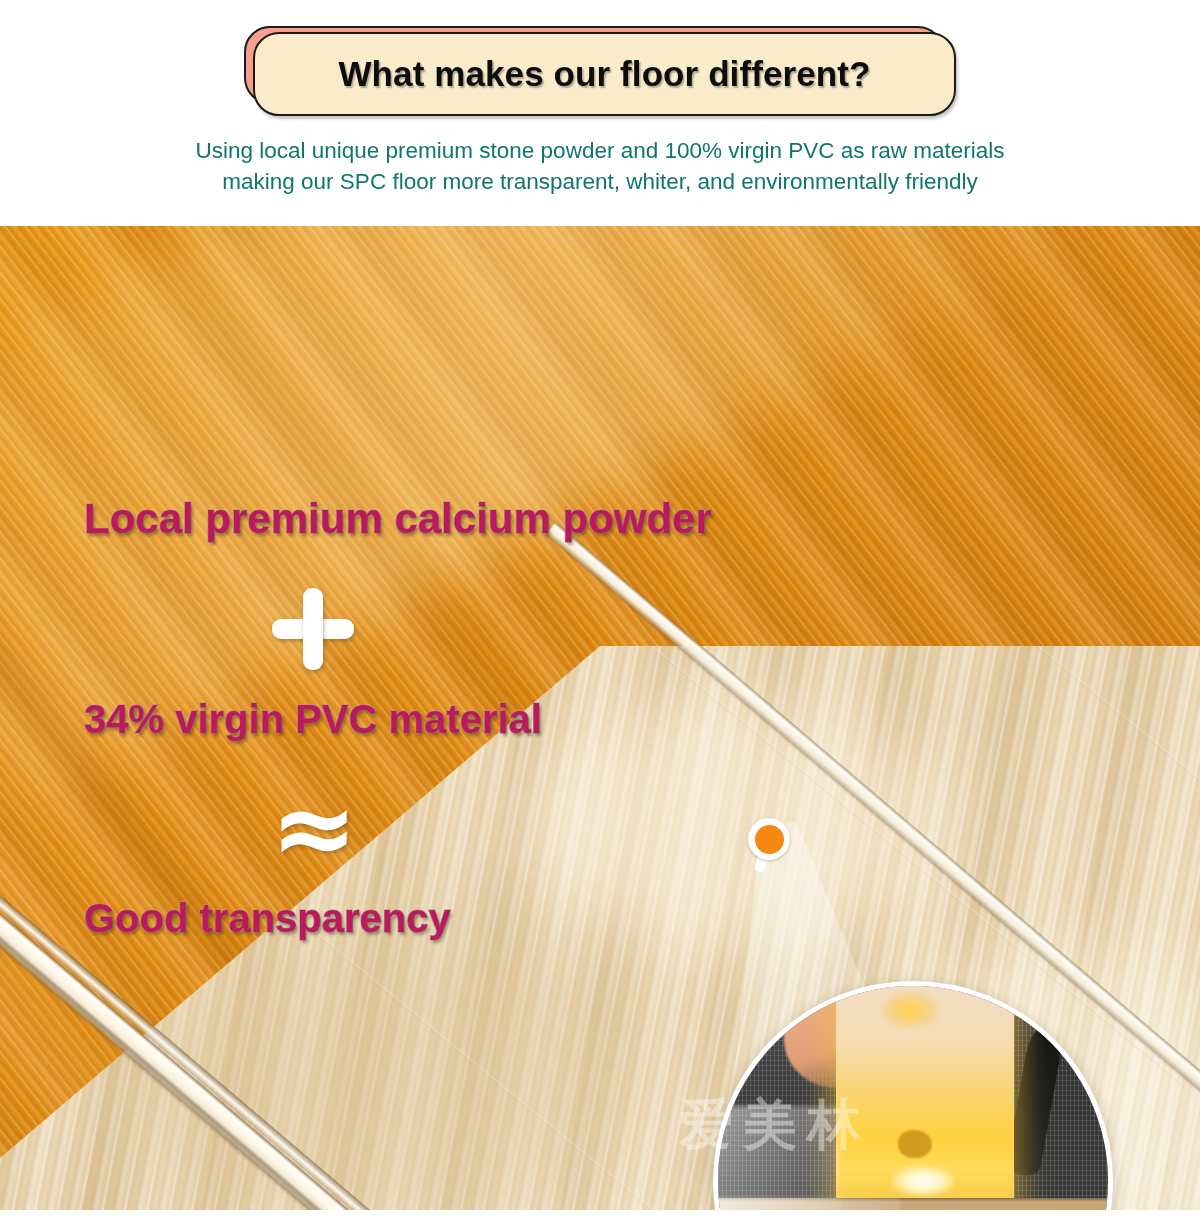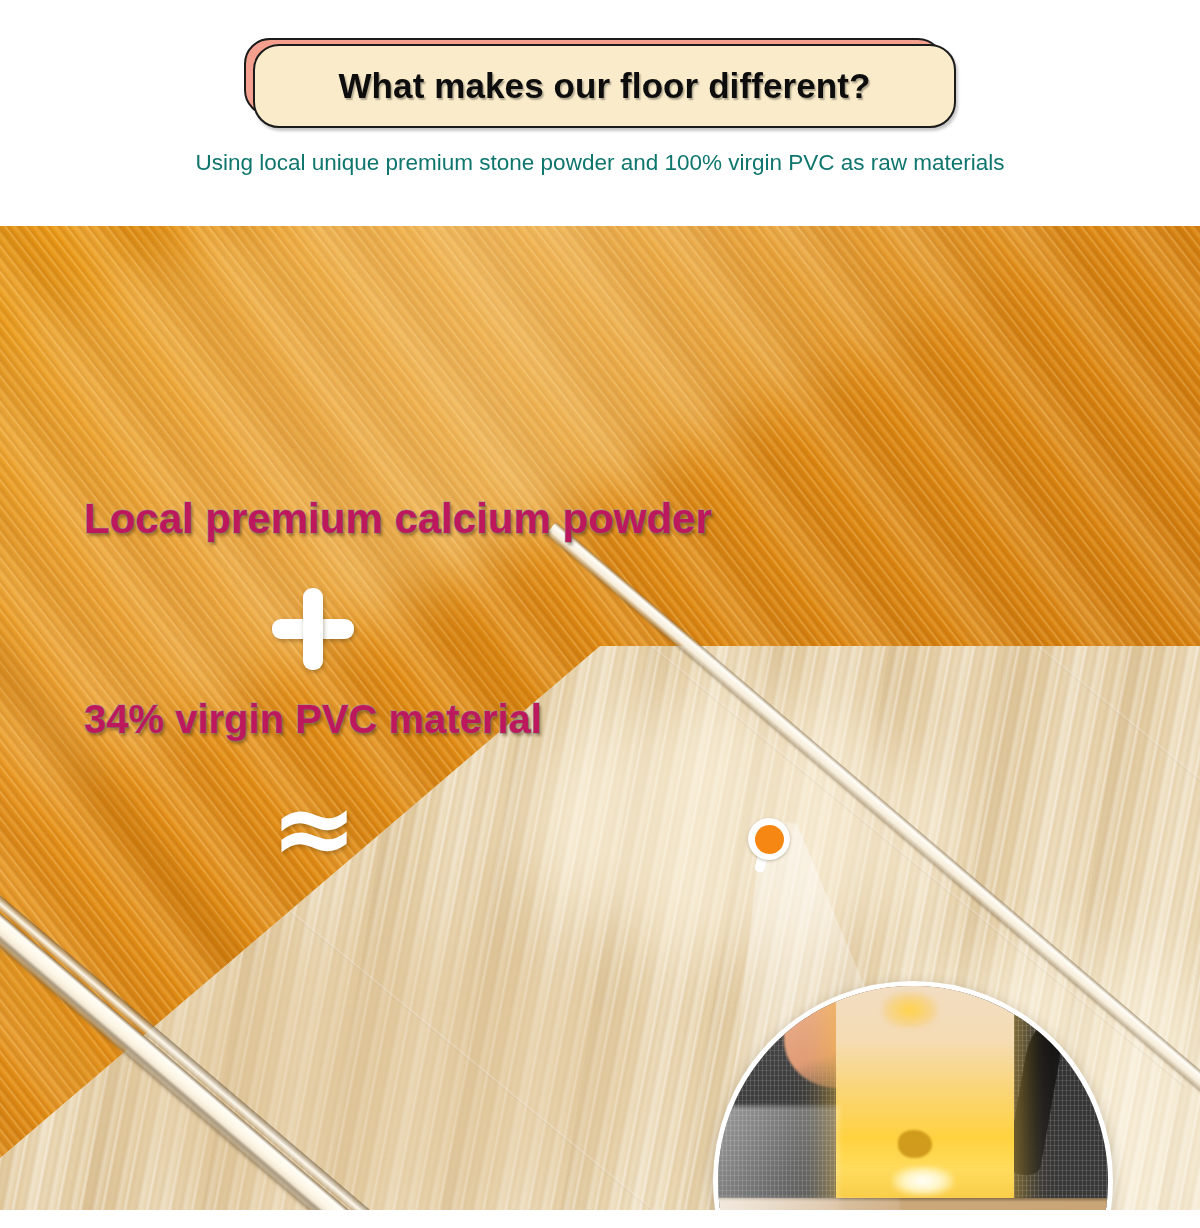--- a/index.html
+++ b/index.html
@@ -16,21 +16,21 @@
   #page {
     position: relative;
     width: 1200px;
     height: 1228px;
     background: #ffffff;
   }
 
   
   .header {
     position: absolute;
-    left: 0; top: 12px;
+    left: 0; top: 0;
     width: 1200px;
     height: 276px;
     background: #ffffff;
   }
 
   .banner-wrap {
     position: absolute;
     left: 244px;
     top: 26px;
     width: 716px;
@@ -512,20 +512,21 @@
 
     <div class="banner-wrap">
       <div class="banner-shadow-card"></div>
       <div class="banner-card">
         <span class="banner-title">What makes our floor different?</span>
       </div>
     </div>
 
     <div class="subtitle">
       <span class="subtitle-line">Using local unique premium stone powder and 100% virgin PVC as raw materials</span>
+      <span class="subtitle-line">making our SPC floor more transparent, whiter, and environmentally friendly</span>
     </div>
   </div>
 
   <div class="photo">
 
     <div class="light-wood"></div>
     <div class="light-blotch lb1"></div>
     <div class="light-blotch lb2"></div>
     <div class="light-blotch lb3"></div>
     <div class="seam s1"></div>
@@ -551,20 +552,21 @@
 
     <div class="glyph-plus">
       <span class="bar h"></span>
       <span class="bar v"></span>
     </div>
 
     <div class="overlay-text ot-line2">34% virgin PVC material</div>
 
     <div class="glyph-approx">≈</div>
 
+    <div class="overlay-text ot-line3">Good transparency</div>
 
     <div class="callout-tail"></div>
     <div class="callout-dot">
       <span class="core"></span>
     </div>
 
     <div class="inset">
       <div class="inset-scene">
         <div class="carpet"></div>
         <div class="carpet2"></div>
@@ -580,17 +582,18 @@
           <span class="seam-top"></span>
           <span class="overlay-shade"></span>
 
         </div>
         <div class="bp-wash"></div>
         <div class="carpet-wash"></div>
       </div>
     </div>
 
     <div class="watermark">
+      <span class="wm-cn">爱美林</span>
     </div>
   </div>
 
   <div class="footer-strip"></div>
 </div>
 
 </body></html>

